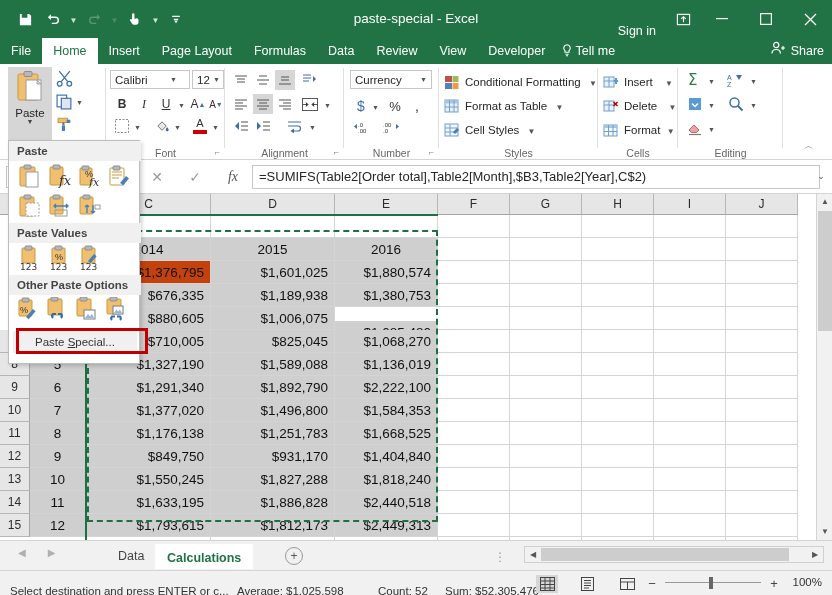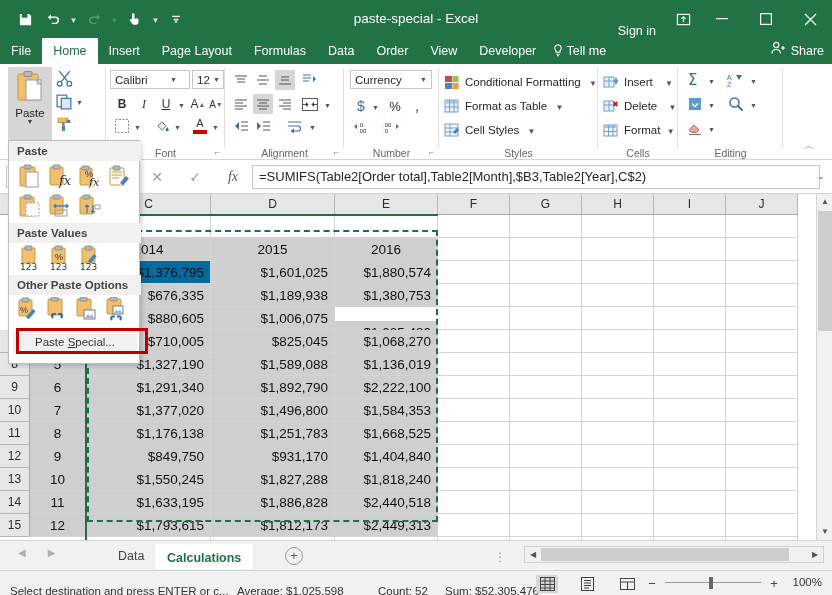--- a/index.html
+++ b/index.html
@@ -156,21 +156,21 @@
     text-align:center; font-size:12px; color:#2b2b2b; cursor:pointer;
   }
   .gcell{
     position:absolute; height:23px; line-height:23px;
     border-right:1px solid #d4d4d4; border-bottom:1px solid #d4d4d4;
     font-size:13.5px; color:#111; padding-right:6px; text-align:right;
     white-space:nowrap; overflow:hidden; cursor:cell;
   }
   .gcell.center{ text-align:center; padding-right:0; }
   .gcell.sel{ background:#cfcfcf; }
-  .gcell.active{ background:#0369a1; }
+  .gcell.active{ background:#c2410c; }
   .gcell.empty{ background:#fff; }
   
   .marquee{
     position:absolute; pointer-events:none;
     border:2px dashed #1d7044; background:transparent;
   }
   .colgreen{ position:absolute; background:#1d7044; pointer-events:none; }
 
   
   .sheetbar{
@@ -321,21 +321,21 @@
     </div>
   </div>
 
   <div class="tabstrip">
     <div class="rtab">File</div>
     <div class="rtab active">Home</div>
     <div class="rtab">Insert</div>
     <div class="rtab">Page Layout</div>
     <div class="rtab">Formulas</div>
     <div class="rtab">Data</div>
-    <div class="rtab">Order</div>
+    <div class="rtab">Review</div>
     <div class="rtab">View</div>
     <div class="rtab">Developer</div>
     <div class="tellme">
       <span>
         <svg width="10" height="13" viewBox="0 0 10 13" style="vertical-align:-2px">
             <path fill="none" stroke="#fff" stroke-width="1.1" d="M5 .8a3.3 3.3 0 0 1 2 5.9v1.6H3V6.7A3.3 3.3 0 0 1 5 .8zM3.4 10.3h3.2M4 11.8h2"></path>
           </svg>
       </span>
       <span>Tell me</span>
     </div>

